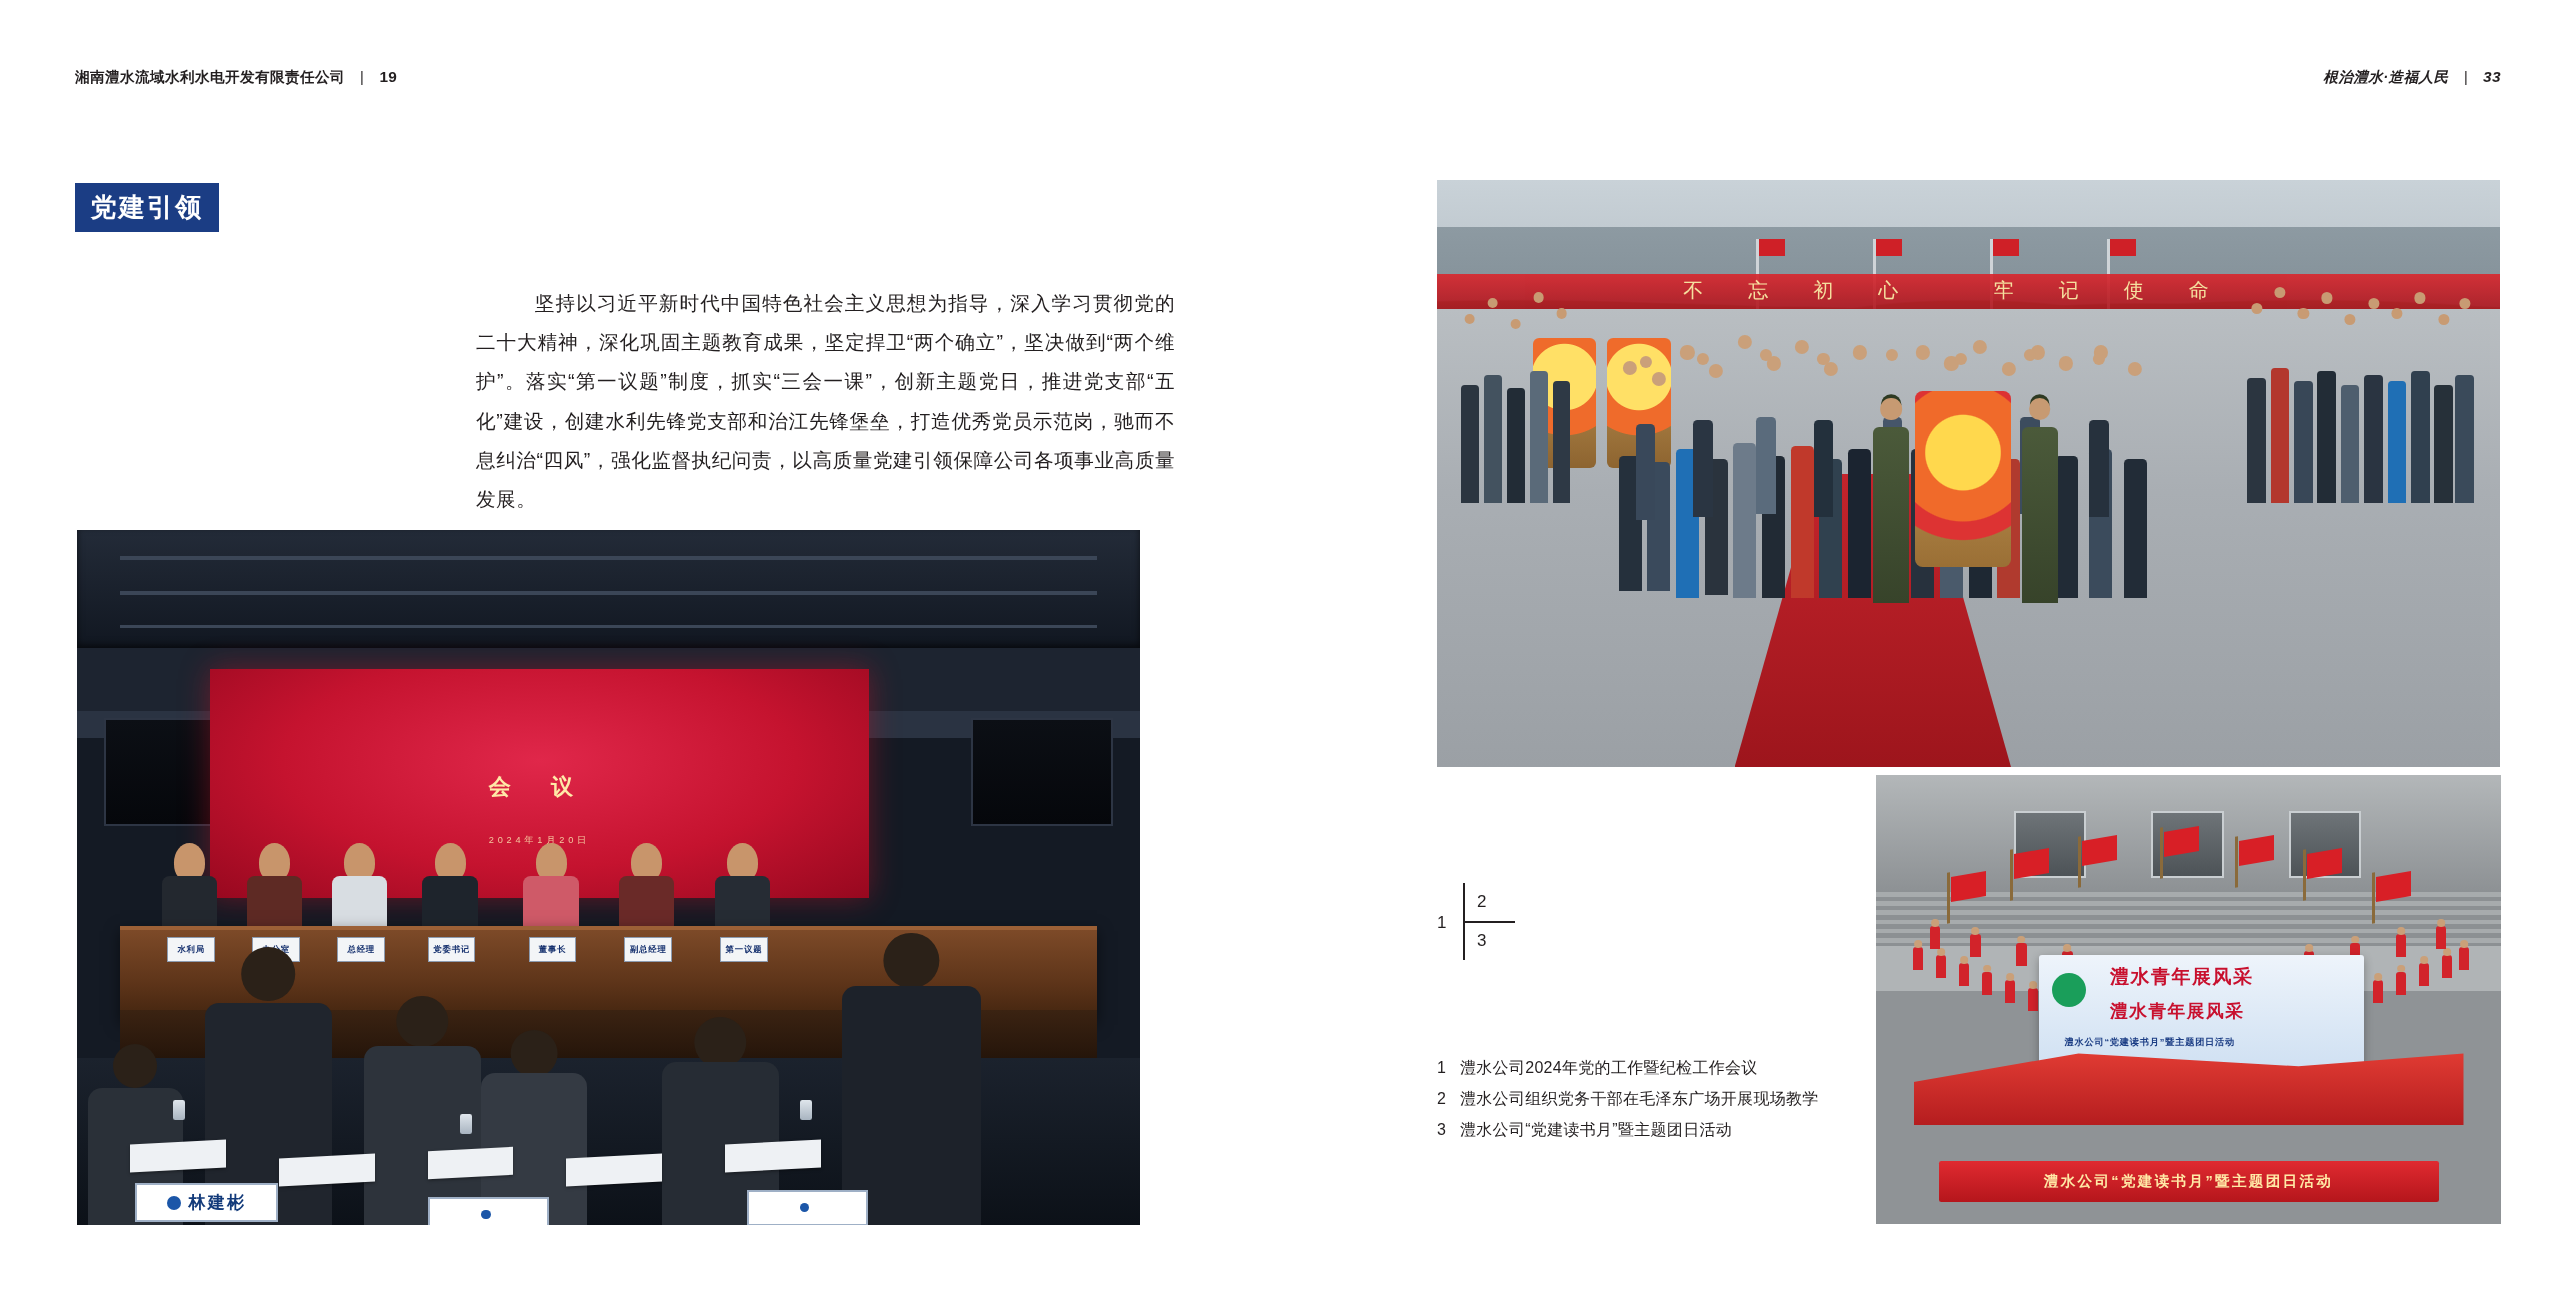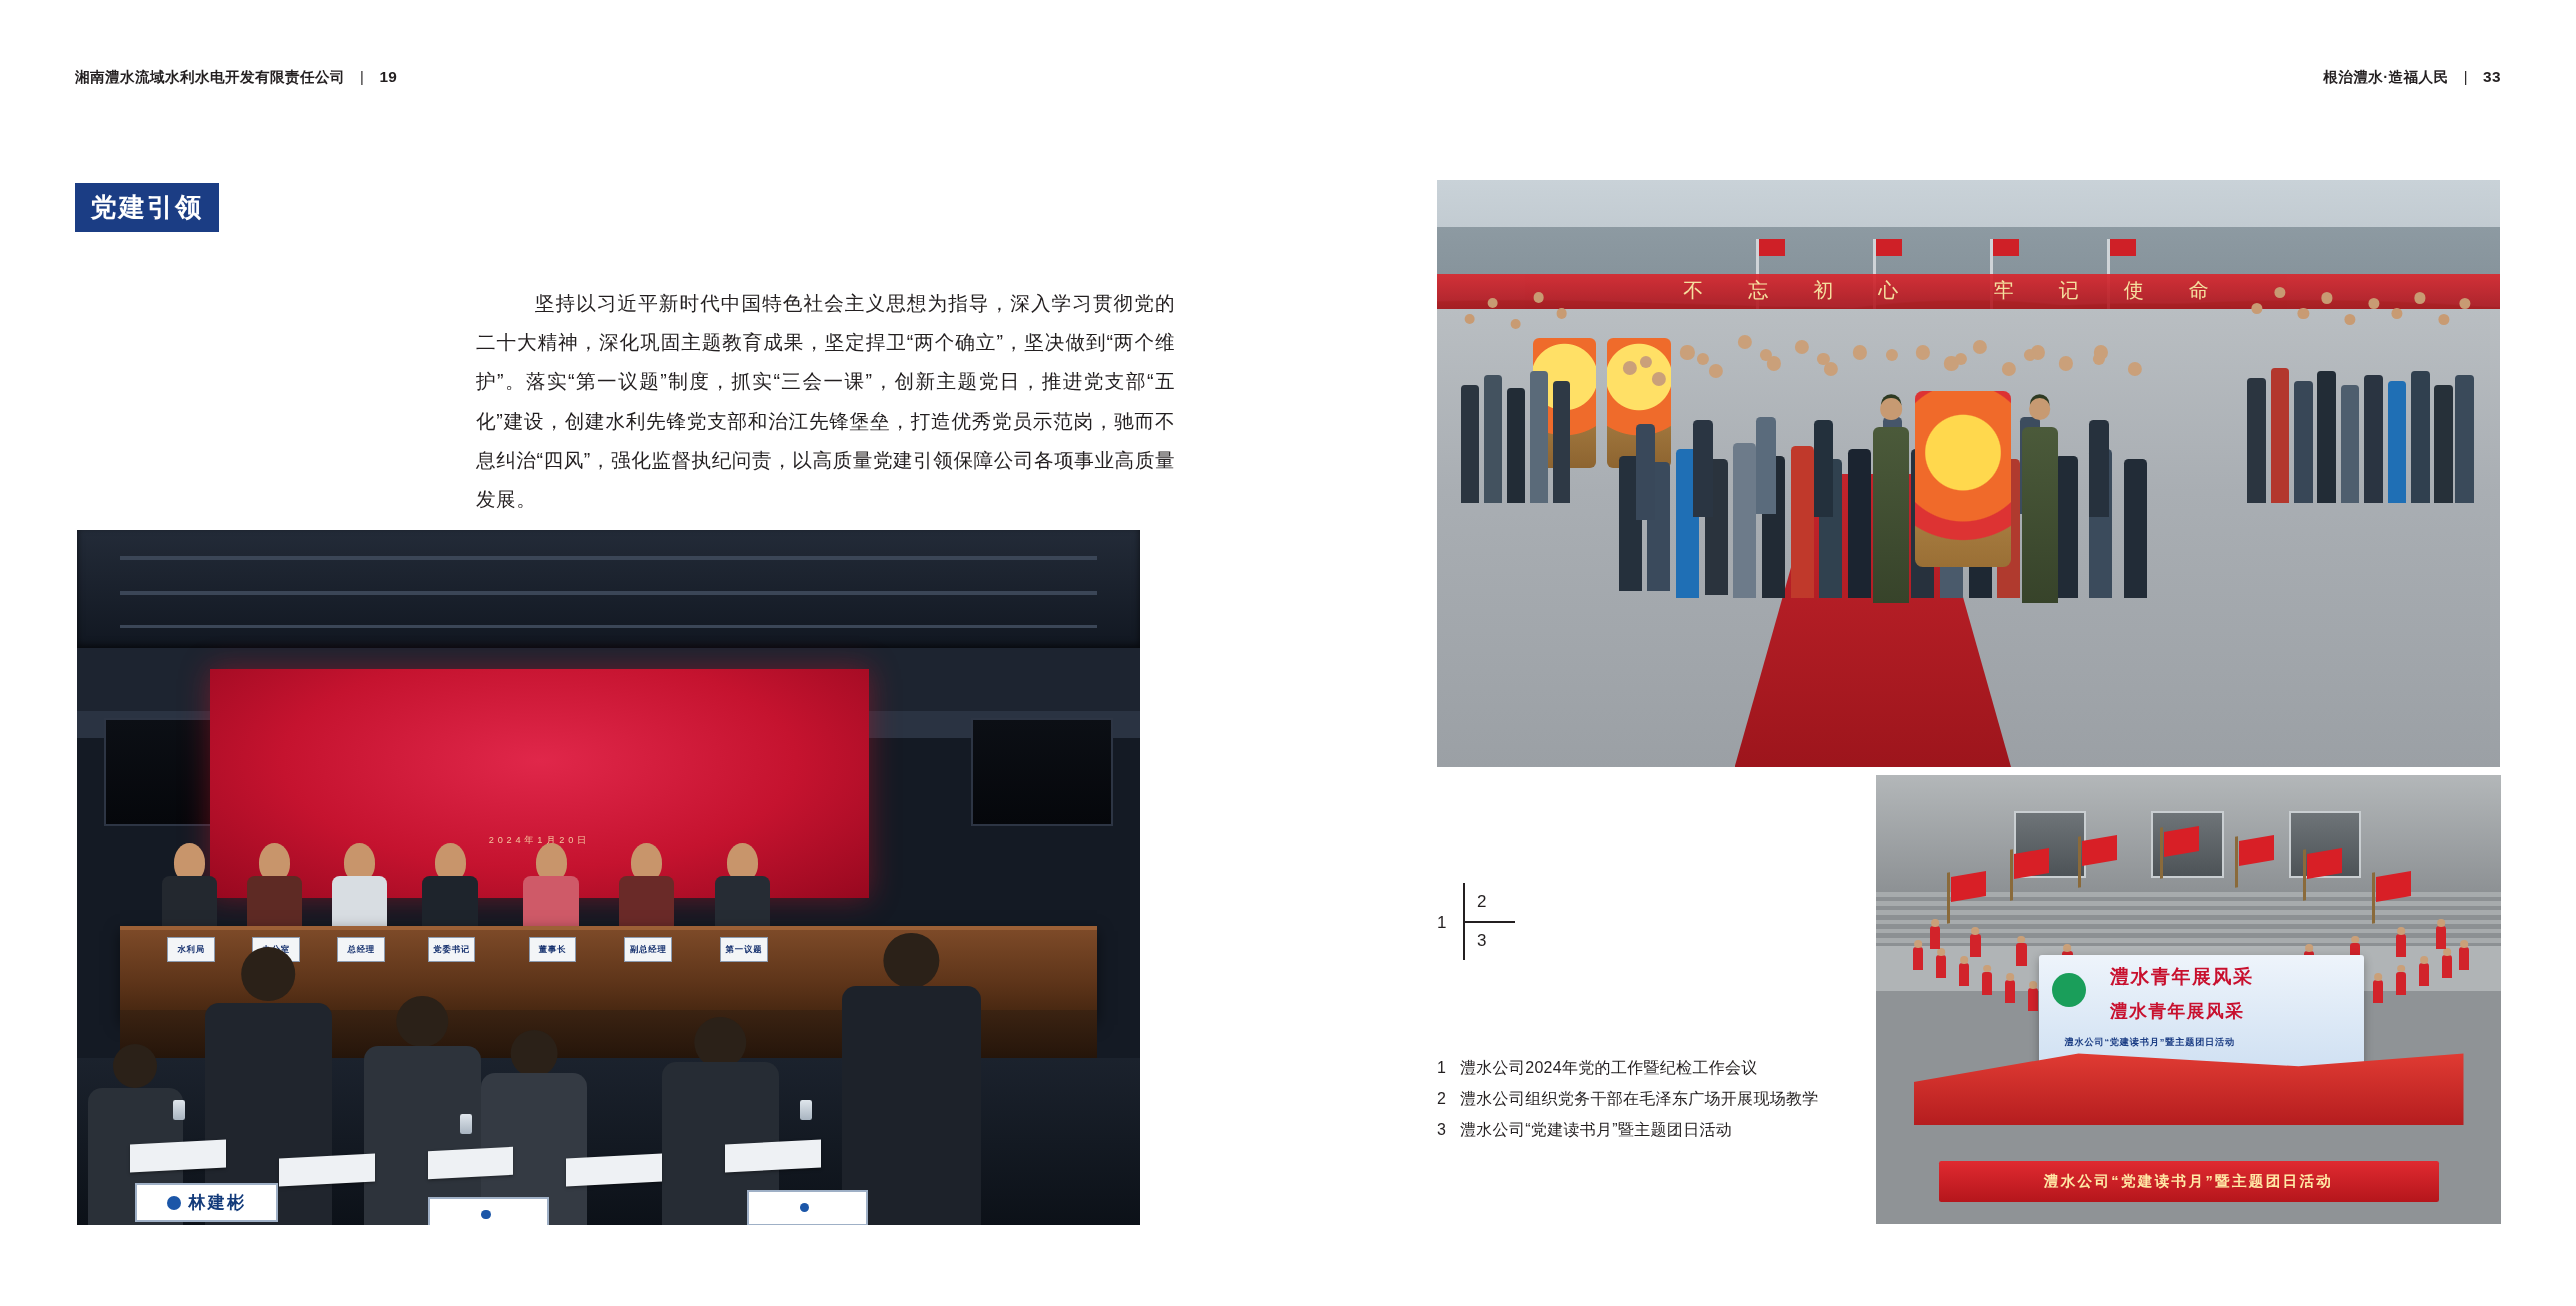--- a/index.html
+++ b/index.html
@@ -20,21 +20,21 @@
   .runhead {
     position: absolute;
     top: 68px;
     font-size: 14.6px;
     letter-spacing: 0.4px;
     color: #231f20;
     white-space: nowrap;
     font-weight: 700;
   }
   .runhead-left { left: 75px; }
-  .runhead-right { right: 75px; text-align: right; }
+  .runhead-right { right: 75px; text-align: right; font-style: italic; }
   .runhead .sep {
     display: inline-block;
     margin: 0 10.7px;
     color: #231f20;
     font-weight: 400;
   }
   .runhead .pageno {
     font-weight: 700;
     font-size: 15.4px;
   }
@@ -432,20 +432,21 @@
   <div class="conf-ceiling">
     <div class="conf-ceil-line" style="top:22%"></div>
     <div class="conf-ceil-line" style="top:52%"></div>
     <div class="conf-ceil-line" style="top:80%"></div>
   </div>
 
   <div class="conf-tv left"></div>
   <div class="conf-tv right"></div>
 
   <div class="conf-screen">
+    <div class="conf-screen-t2">会  议</div>
     <div class="conf-screen-t3">2024年1月20日</div>
   </div>
 
   <div class="seated" style="left:8%">
       <div class="head"></div>
       <div class="torso" style="background:#23282f"></div>
     </div>
   <div class="seated" style="left:16%">
       <div class="head"></div>
       <div class="torso" style="background:#5e2a24"></div>

